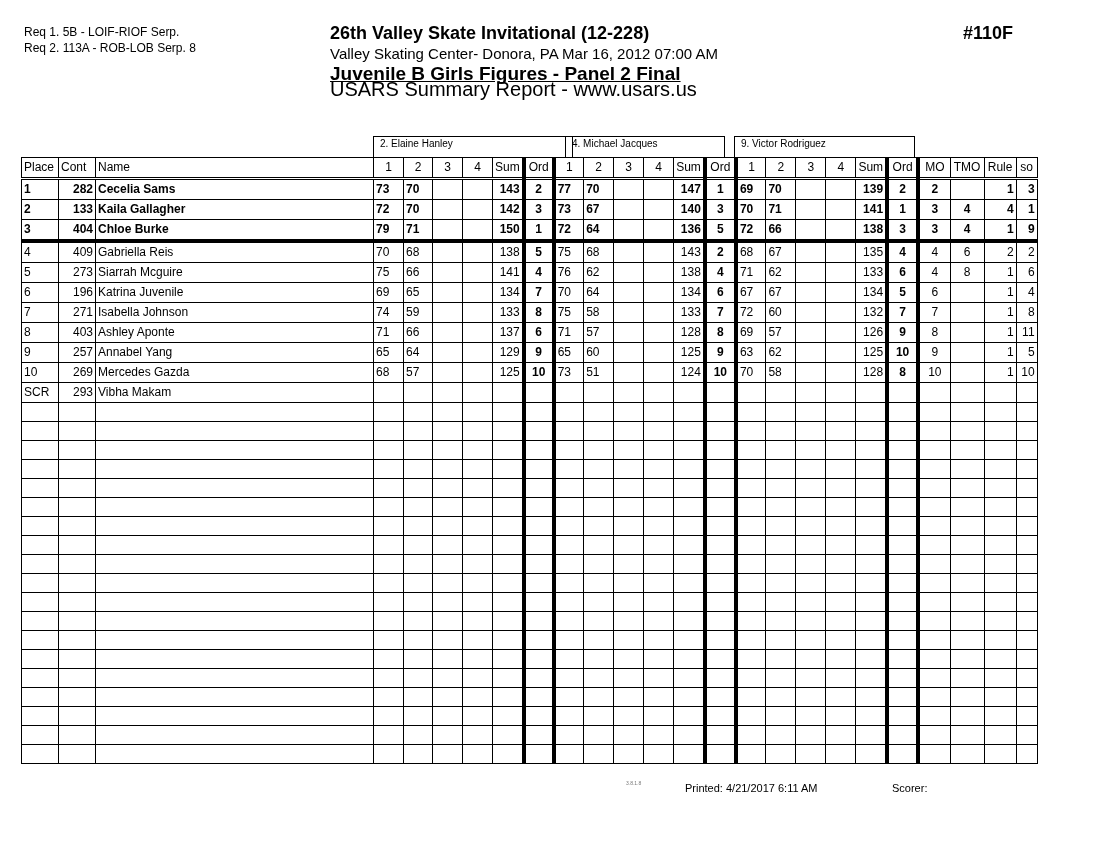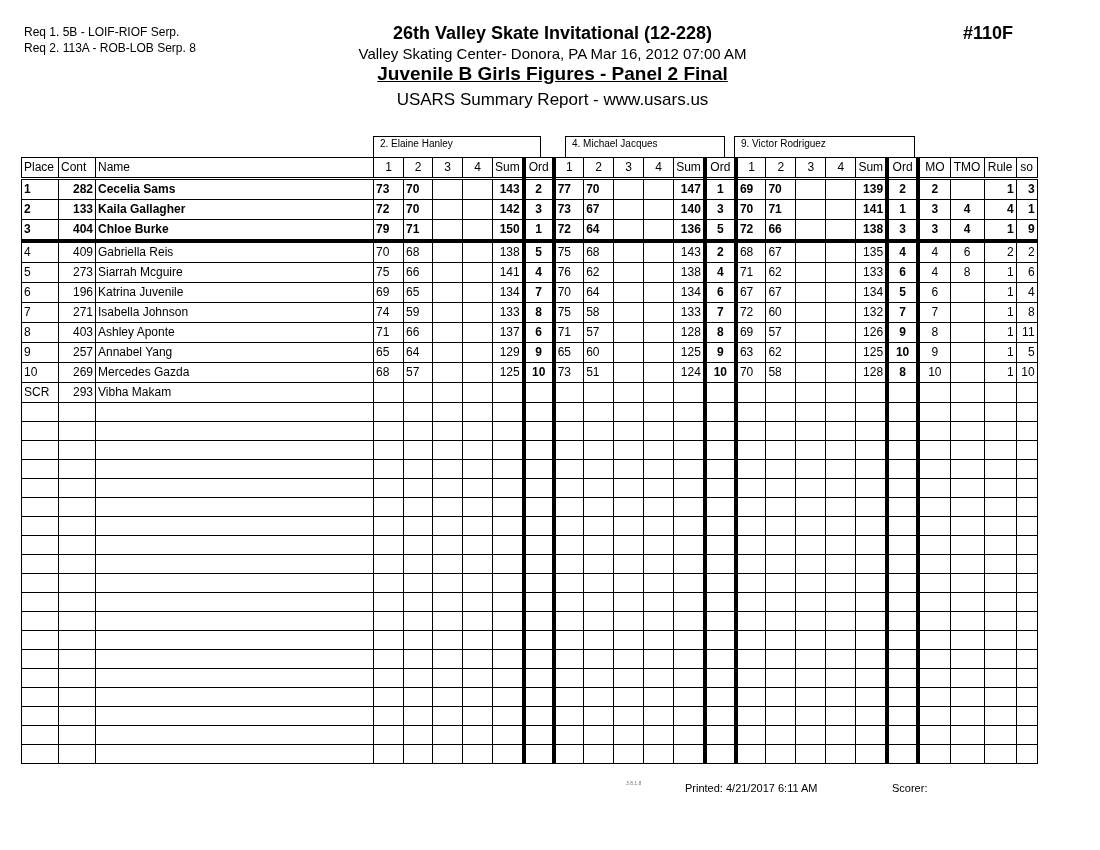--- a/index.html
+++ b/index.html
@@ -1,23 +1,23 @@
 <!DOCTYPE html>
 <html><head>
 <meta charset="utf-8">
 <style>
   html, body { margin: 0; padding: 0; background: #ffffff; }
   body { width: 1100px; height: 850px; position: relative; overflow: hidden;
          font-family: "Liberation Sans", sans-serif; color: #000; }
   .req { position: absolute; left: 24px; font-size: 12px; line-height: 15px; }
-  .center { position: absolute; left: 330px; width: 445px; text-align: center; white-space: nowrap; }
+  .center { position: absolute; left: 330px; width: 445px; white-space: nowrap; }
   .t1 { top: 23px; font-size: 18px; font-weight: bold; }
   .t2 { top: 45px; font-size: 15px; }
   .t3 { top: 63px; font-size: 19px; font-weight: bold; text-decoration: underline; }
-  .t4 { top: 90px; font-size: 17px; }
+  .t4 { top: 78px; font-size: 20px; }
   .eventno { position: absolute; left: 963px; top: 23px; font-size: 18px; font-weight: bold; }
 
   .judge-box { position: absolute; top: 136px; height: 21px; border: 1px solid #000; border-bottom: none;
                font-size: 10px; padding-left: 6px; box-sizing: border-box; line-height: 14px; }
 
   table.grid { position: absolute; left: 21px; top: 157px; border-collapse: collapse; table-layout: fixed; }
   table.grid td { border: 1px solid #000; height: 19px; padding: 0 2px; font-size: 12px; box-sizing: border-box;
                   white-space: nowrap; overflow: hidden; line-height: 19px; }
   table.grid tr.hdr td { border-bottom: 3px double #000; margin-top: 44px; }
   table.grid td.c { text-align: center; }
@@ -34,21 +34,21 @@
 
 <div class="req" style="top:25px">Req  1.  5B - LOIF-RIOF Serp.</div>
 <div class="req" style="top:41px">Req  2.  113A - ROB-LOB Serp. 8</div>
 
 <div class="center t1">26th Valley Skate Invitational (12-228)</div>
 <div class="center t2">Valley Skating Center- Donora, PA  Mar 16, 2012  07:00 AM</div>
 <div class="center t3">Juvenile B Girls Figures - Panel 2 Final</div>
 <div class="center t4">USARS Summary Report - www.usars.us</div>
 <div class="eventno">#110F</div>
 
-<div class="judge-box" style="left:373px;width:168px">2.  Elaine Hanley</div>
+<div class="judge-box" style="left:373px;width:200px">2.  Elaine Hanley</div>
 <div class="judge-box" style="left:565px;width:160px">4.  Michael  Jacques</div>
 <div class="judge-box" style="left:734px;width:181px">9.  Victor Rodriguez</div>
 
 <table class="grid">
   <colgroup>
     <col style="width:37px">
       <col style="width:37px">
       <col style="width:278px">
     <col style="width:30px">
       <col style="width:29px">

